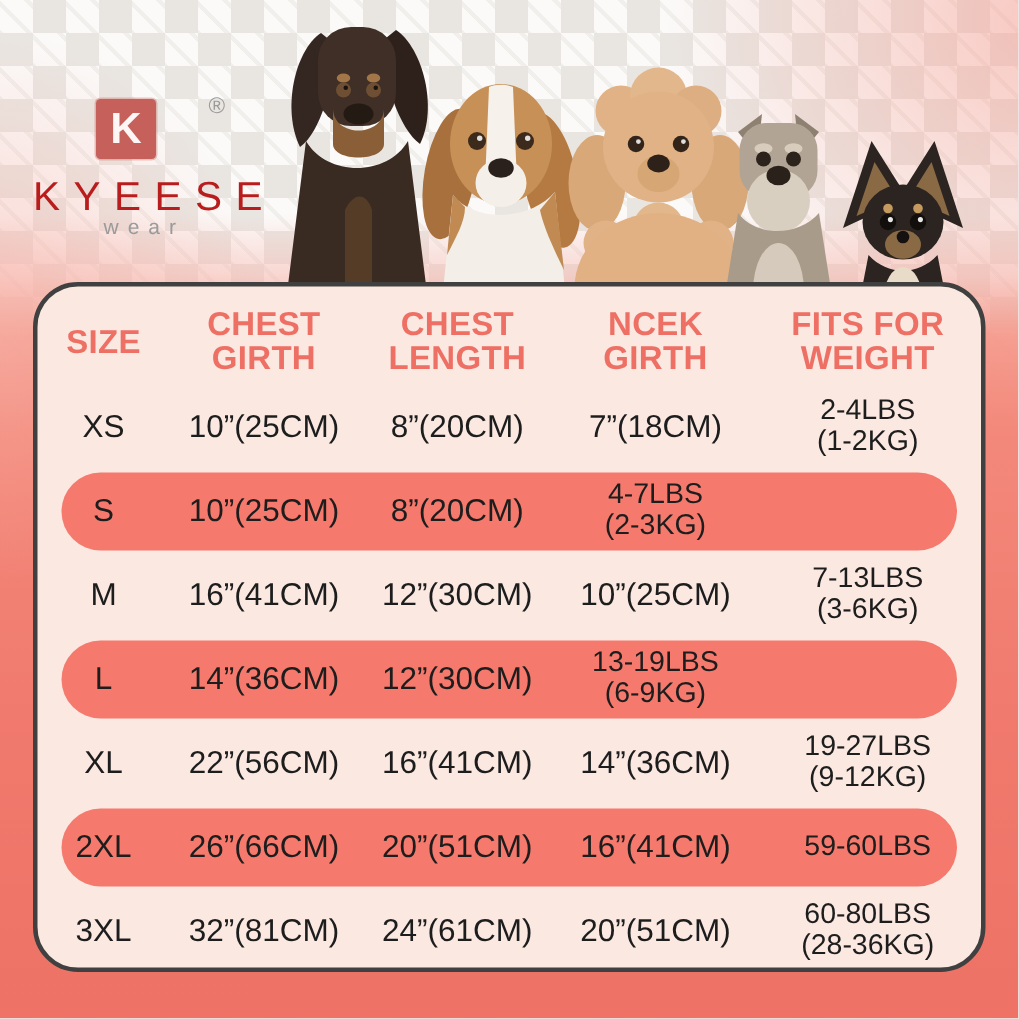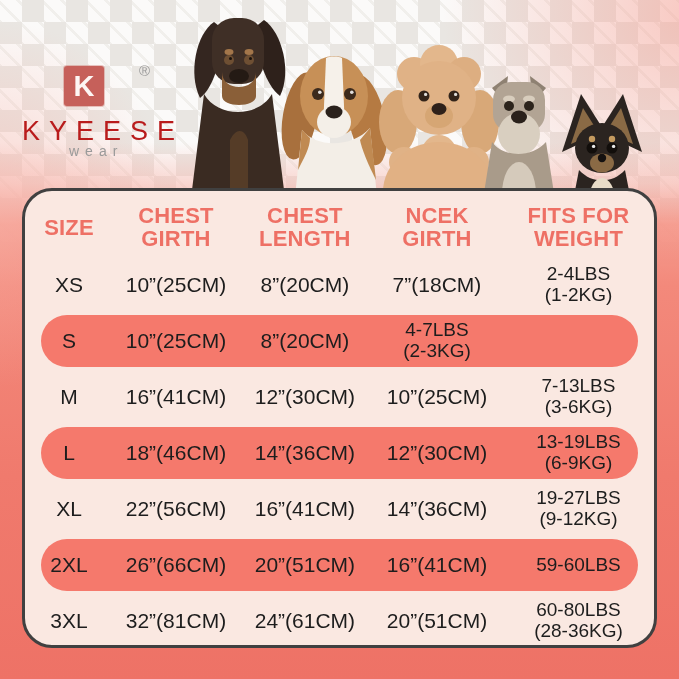--- a/index.html
+++ b/index.html
@@ -241,21 +241,20 @@
       <div class="cell">12”(30CM)</div>
       <div class="cell">10”(25CM)</div>
       <div class="cell weight">
         <span>7-13LBS</span>
           <span>(3-6KG)</span>
       </div>
     </div>
 
     <div class="row pill">
       <div class="cell size">L</div>
-      <div class="cell">18”(46CM)</div>
       <div class="cell">14”(36CM)</div>
       <div class="cell">12”(30CM)</div>
       <div class="cell weight">
         <span>13-19LBS</span>
           <span>(6-9KG)</span>
       </div>
     </div>
 
     <div class="row">
       <div class="cell size">XL</div>

